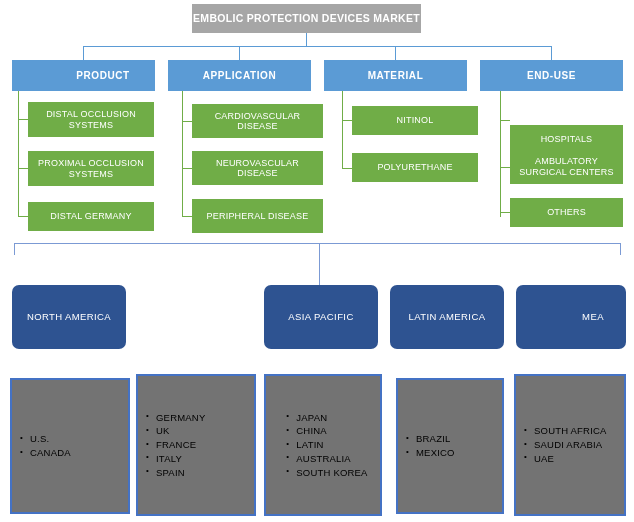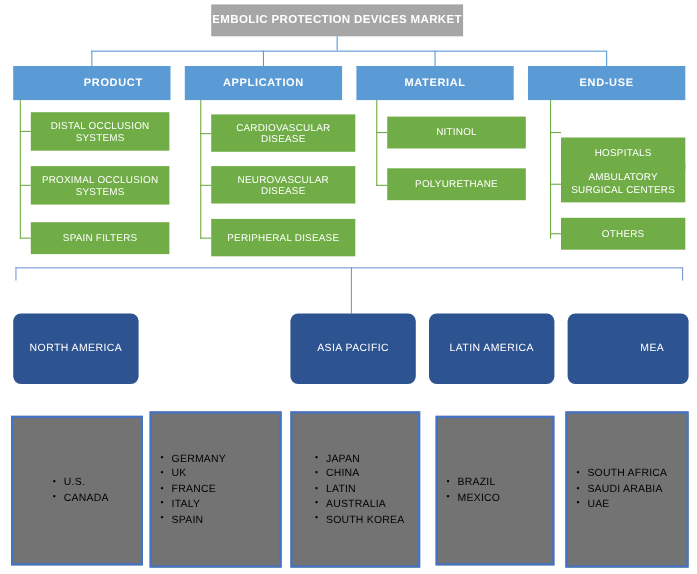--- a/index.html
+++ b/index.html
@@ -126,21 +126,21 @@
   <div class="node cat-node" style="left:324px; top:60px; width:143px; height:31px;">MATERIAL</div>
   <div class="node cat-node" style="left:480px; top:60px; width:143px; height:31px;">END-USE</div>
 
   <div class="conn v-green" style="left:18px; top:91px; width:1px; height:126px;"></div>
   <div class="conn h-green" style="left:18px; top:119px; width:10px; height:1px;"></div>
   <div class="conn h-green" style="left:18px; top:168px; width:10px; height:1px;"></div>
   <div class="conn h-green" style="left:18px; top:216px; width:10px; height:1px;"></div>
 
   <div class="node leaf-node" style="left:28px; top:102px; width:126px; height:35px;">DISTAL OCCLUSION SYSTEMS</div>
   <div class="node leaf-node" style="left:28px; top:151px; width:126px; height:35px;">PROXIMAL OCCLUSION SYSTEMS</div>
-  <div class="node leaf-node" style="left:28px; top:202px; width:126px; height:29px;">SPAIN FILTERS</div>
+  <div class="node leaf-node" style="left:28px; top:202px; width:126px; height:29px;">DISTAL GERMANY</div>
 
   <div class="conn v-green" style="left:182px; top:91px; width:1px; height:126px;"></div>
   <div class="conn h-green" style="left:182px; top:121px; width:10px; height:1px;"></div>
   <div class="conn h-green" style="left:182px; top:168px; width:10px; height:1px;"></div>
   <div class="conn h-green" style="left:182px; top:216px; width:10px; height:1px;"></div>
 
   <div class="node leaf-node" style="left:192px; top:104px; width:131px; height:34px;">CARDIOVASCULAR DISEASE</div>
   <div class="node leaf-node" style="left:192px; top:151px; width:131px; height:34px;">NEUROVASCULAR DISEASE</div>
   <div class="node leaf-node" style="left:192px; top:199px; width:131px; height:34px;">PERIPHERAL DISEASE</div>
 
@@ -163,21 +163,21 @@
   <div class="conn h-navy" style="left:14px; top:243px; width:607px; height:1px;"></div>
   <div class="conn v-navy" style="left:14px; top:243px; width:1px; height:12px;"></div>
   <div class="conn v-navy" style="left:620px; top:243px; width:1px; height:12px;"></div>
   <div class="conn v-navy" style="left:319px; top:243px; width:1px; height:42px;"></div>
 
   <div class="node region-node" style="left:12px; top:285px; width:114px; height:64px;">NORTH AMERICA</div>
   <div class="node region-node" style="left:264px; top:285px; width:114px; height:64px;">ASIA PACIFIC</div>
   <div class="node region-node" style="left:390px; top:285px; width:114px; height:64px;">LATIN AMERICA</div>
   <div class="node region-node" style="left:516px; top:285px; width:110px; height:64px;padding-left:44px;">MEA</div>
 
-  <div class="country-box" style="left:10px; top:378px; width:120px; height:136px;padding-left:28px;">
+  <div class="country-box" style="left:10px; top:378px; width:120px; height:136px;">
     <ul>
       <li>U.S.</li>
       <li>CANADA</li>
     </ul>
   </div>
 
   <div class="country-box" style="left:136px; top:374px; width:120px; height:142px;">
     <ul>
       <li>GERMANY</li>
       <li>UK</li>

